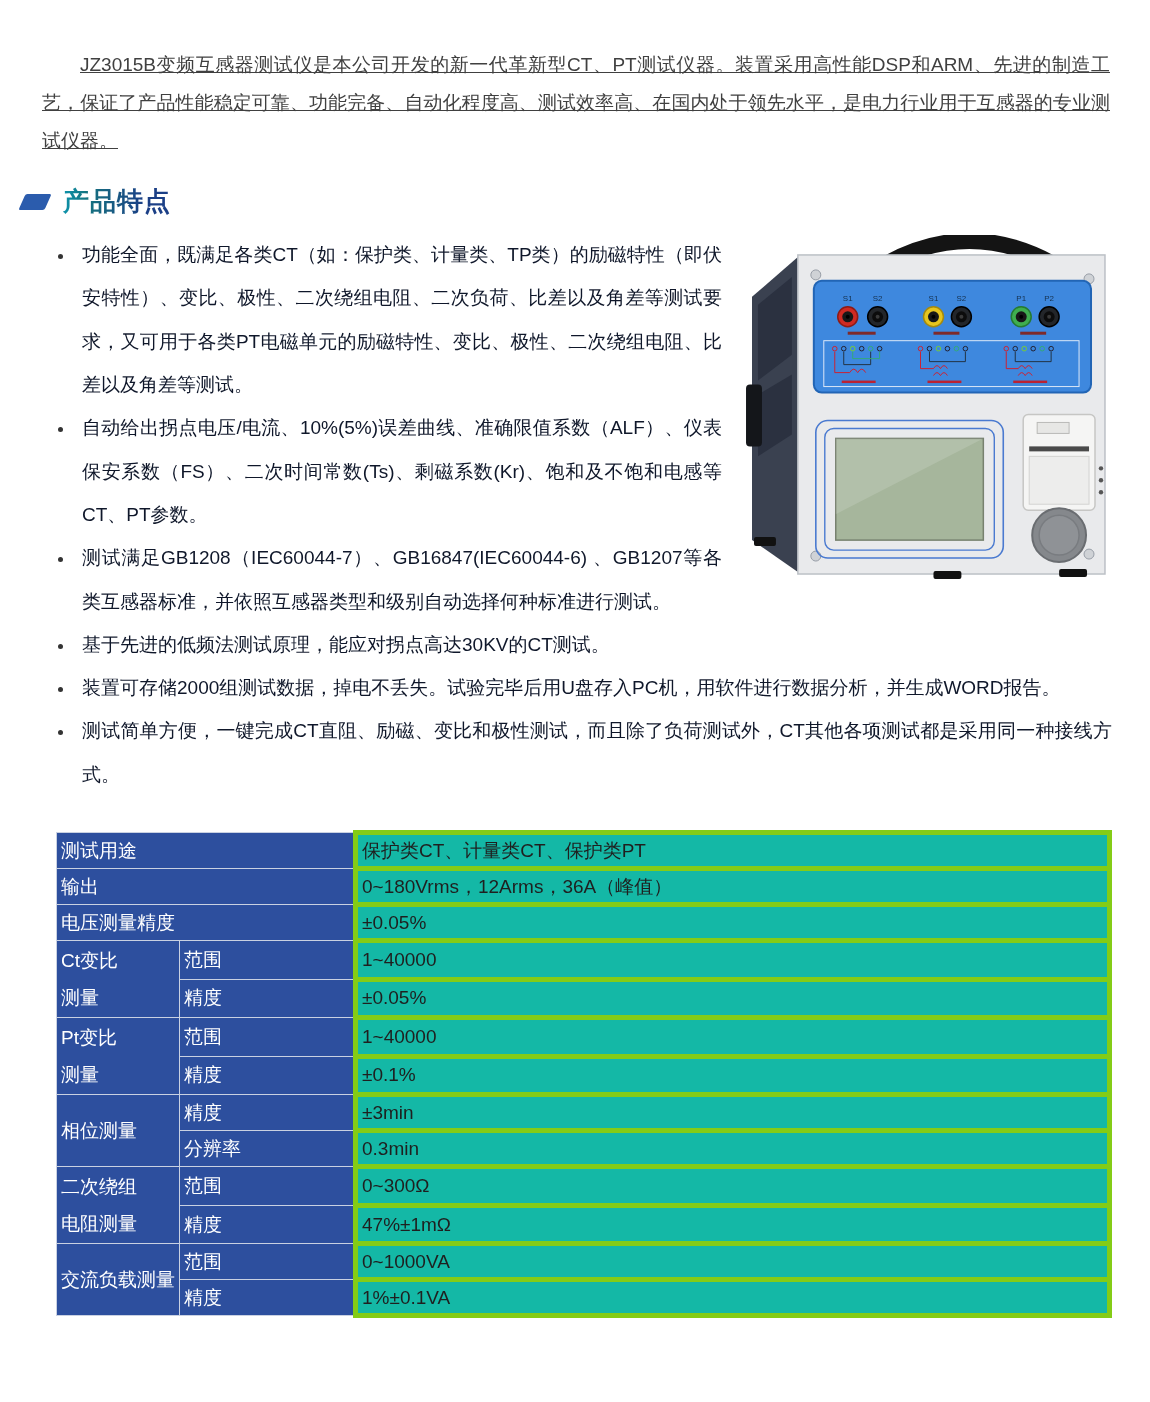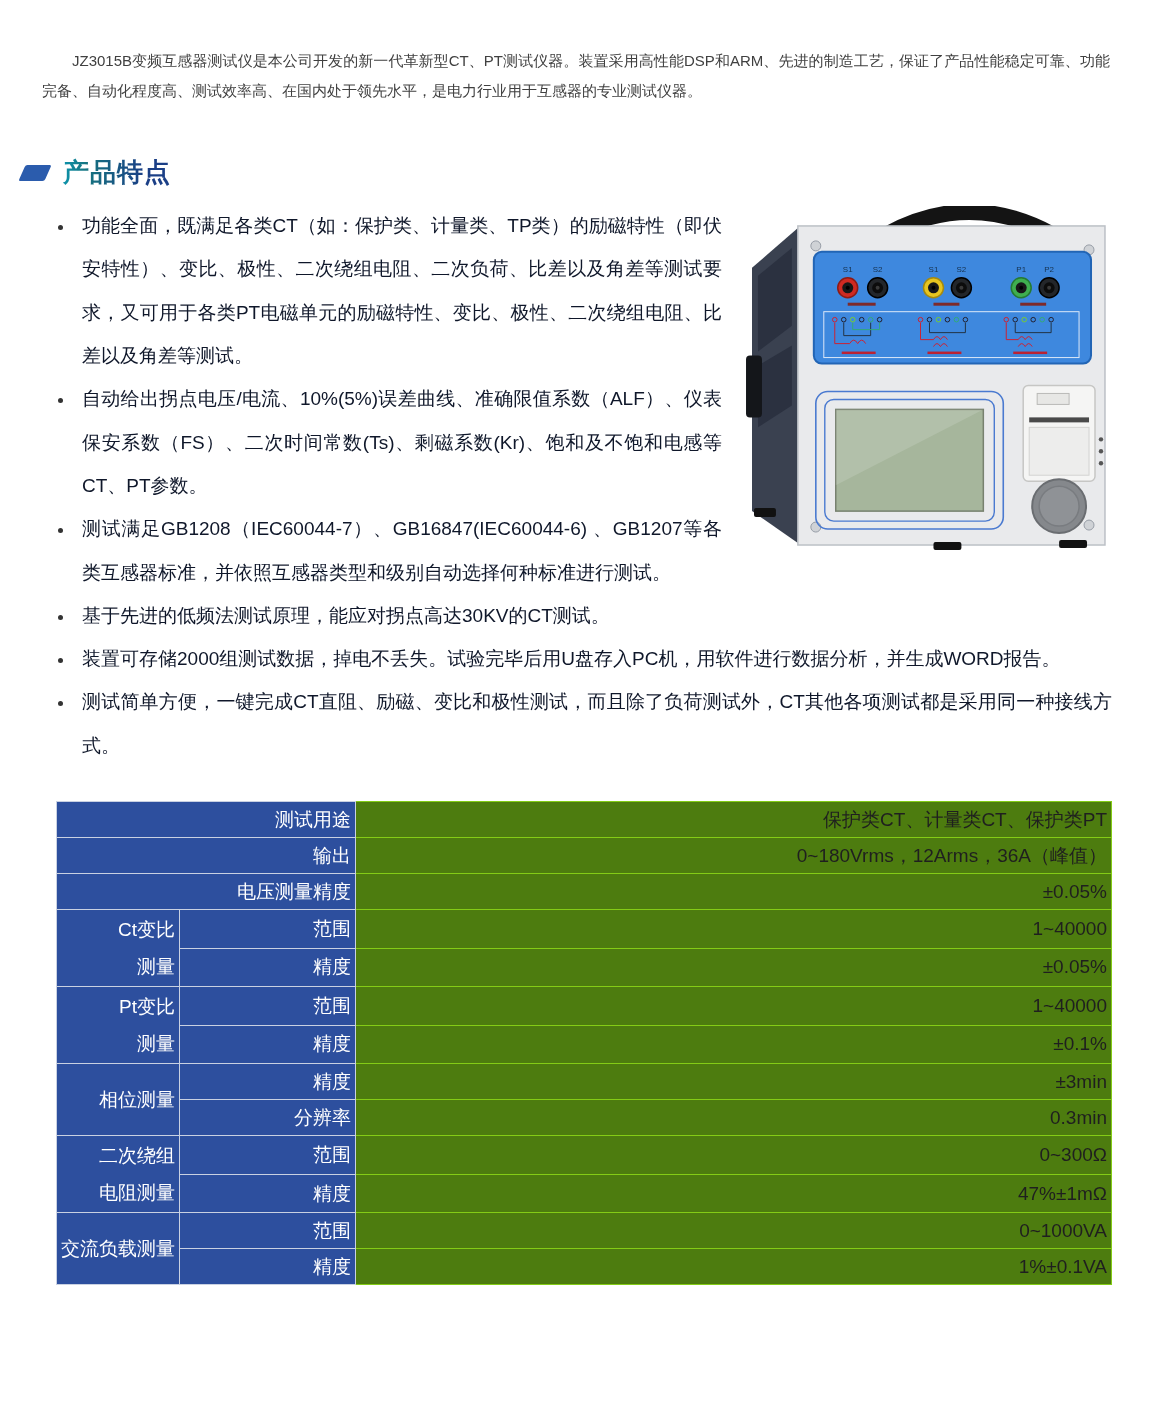--- a/index.html
+++ b/index.html
@@ -20,55 +20,55 @@
   .sec-title {
     font-size: 26px; font-weight: bold; letter-spacing: 1px;
     background: linear-gradient(90deg, #0d93ab 0%, #15737f 22%, #1b3f86 75%);
     -webkit-background-clip: text; background-clip: text;
     color: transparent;
   }
 
   
   .intro-par {
     margin: 20px 0 0 20px; width: 1068px;
-    font-size: 15px; line-height: 2.0; color: #404040;
-    text-indent: 2em; text-align: justify;
+    font-size: 19px; line-height: 2.0; color: #404040;
+    text-indent: 2em; text-align: justify; text-decoration: underline;
   }
 
   
-  .features-wrap { margin-top: 49px; }
+  .features-wrap { margin-top: 24px; }
   .features-body { margin: 14px 0 0 20px; }
   .product-figure {
     float: right; width: 374px; height: 344px;
     margin: 2px 0 10px 16px;
   }
   ul.features { list-style: disc outside; padding-left: 32px; }
   ul.features li {
     font-size: 19px; line-height: 2.28; color: #0f172a;
     padding-left: 8px; text-align: justify;
   }
   ul.features li::marker { color: #333; font-size: 15px; }
   .clear { clear: both; }
 
   
   .specs-wrap { margin-top: 34px; }
   table.specs {
     margin: 20px 0 0 34px; width: 1056px;
     border-collapse: collapse; table-layout: fixed;
     font-size: 19px;
   }
-  table.specs td { height: 36px; text-align: right; vertical-align: middle; padding: 1px 4px; }
+  table.specs td { height: 36px; text-align: left; vertical-align: middle; padding: 1px 4px; }
   td.hcell {
     background: #2d4f9e; color: #ffffff;
     border: 1px solid #c9d1e2;
   }
   td.grp { white-space: pre-line; line-height: 1.95; }
   td.vcell {
-    background: #4d7c0f; color: #1f1f1f;
-    border: 1px solid #84cc16;
+    background: #14b8a6; color: #1f1f1f;
+    border: 5px solid #84cc16;
   }
   table.specs { border: 1px solid #9f9f9f; }
 </style>
 </head>
 <body>
 
 <div class="page">
 
   <p class="intro-par">JZ3015B变频互感器测试仪是本公司开发的新一代革新型CT、PT测试仪器。装置采用高性能DSP和ARM、先进的制造工艺，保证了产品性能稳定可靠、功能完备、自动化程度高、测试效率高、在国内处于领先水平，是电力行业用于互感器的专业测试仪器。</p>
 

